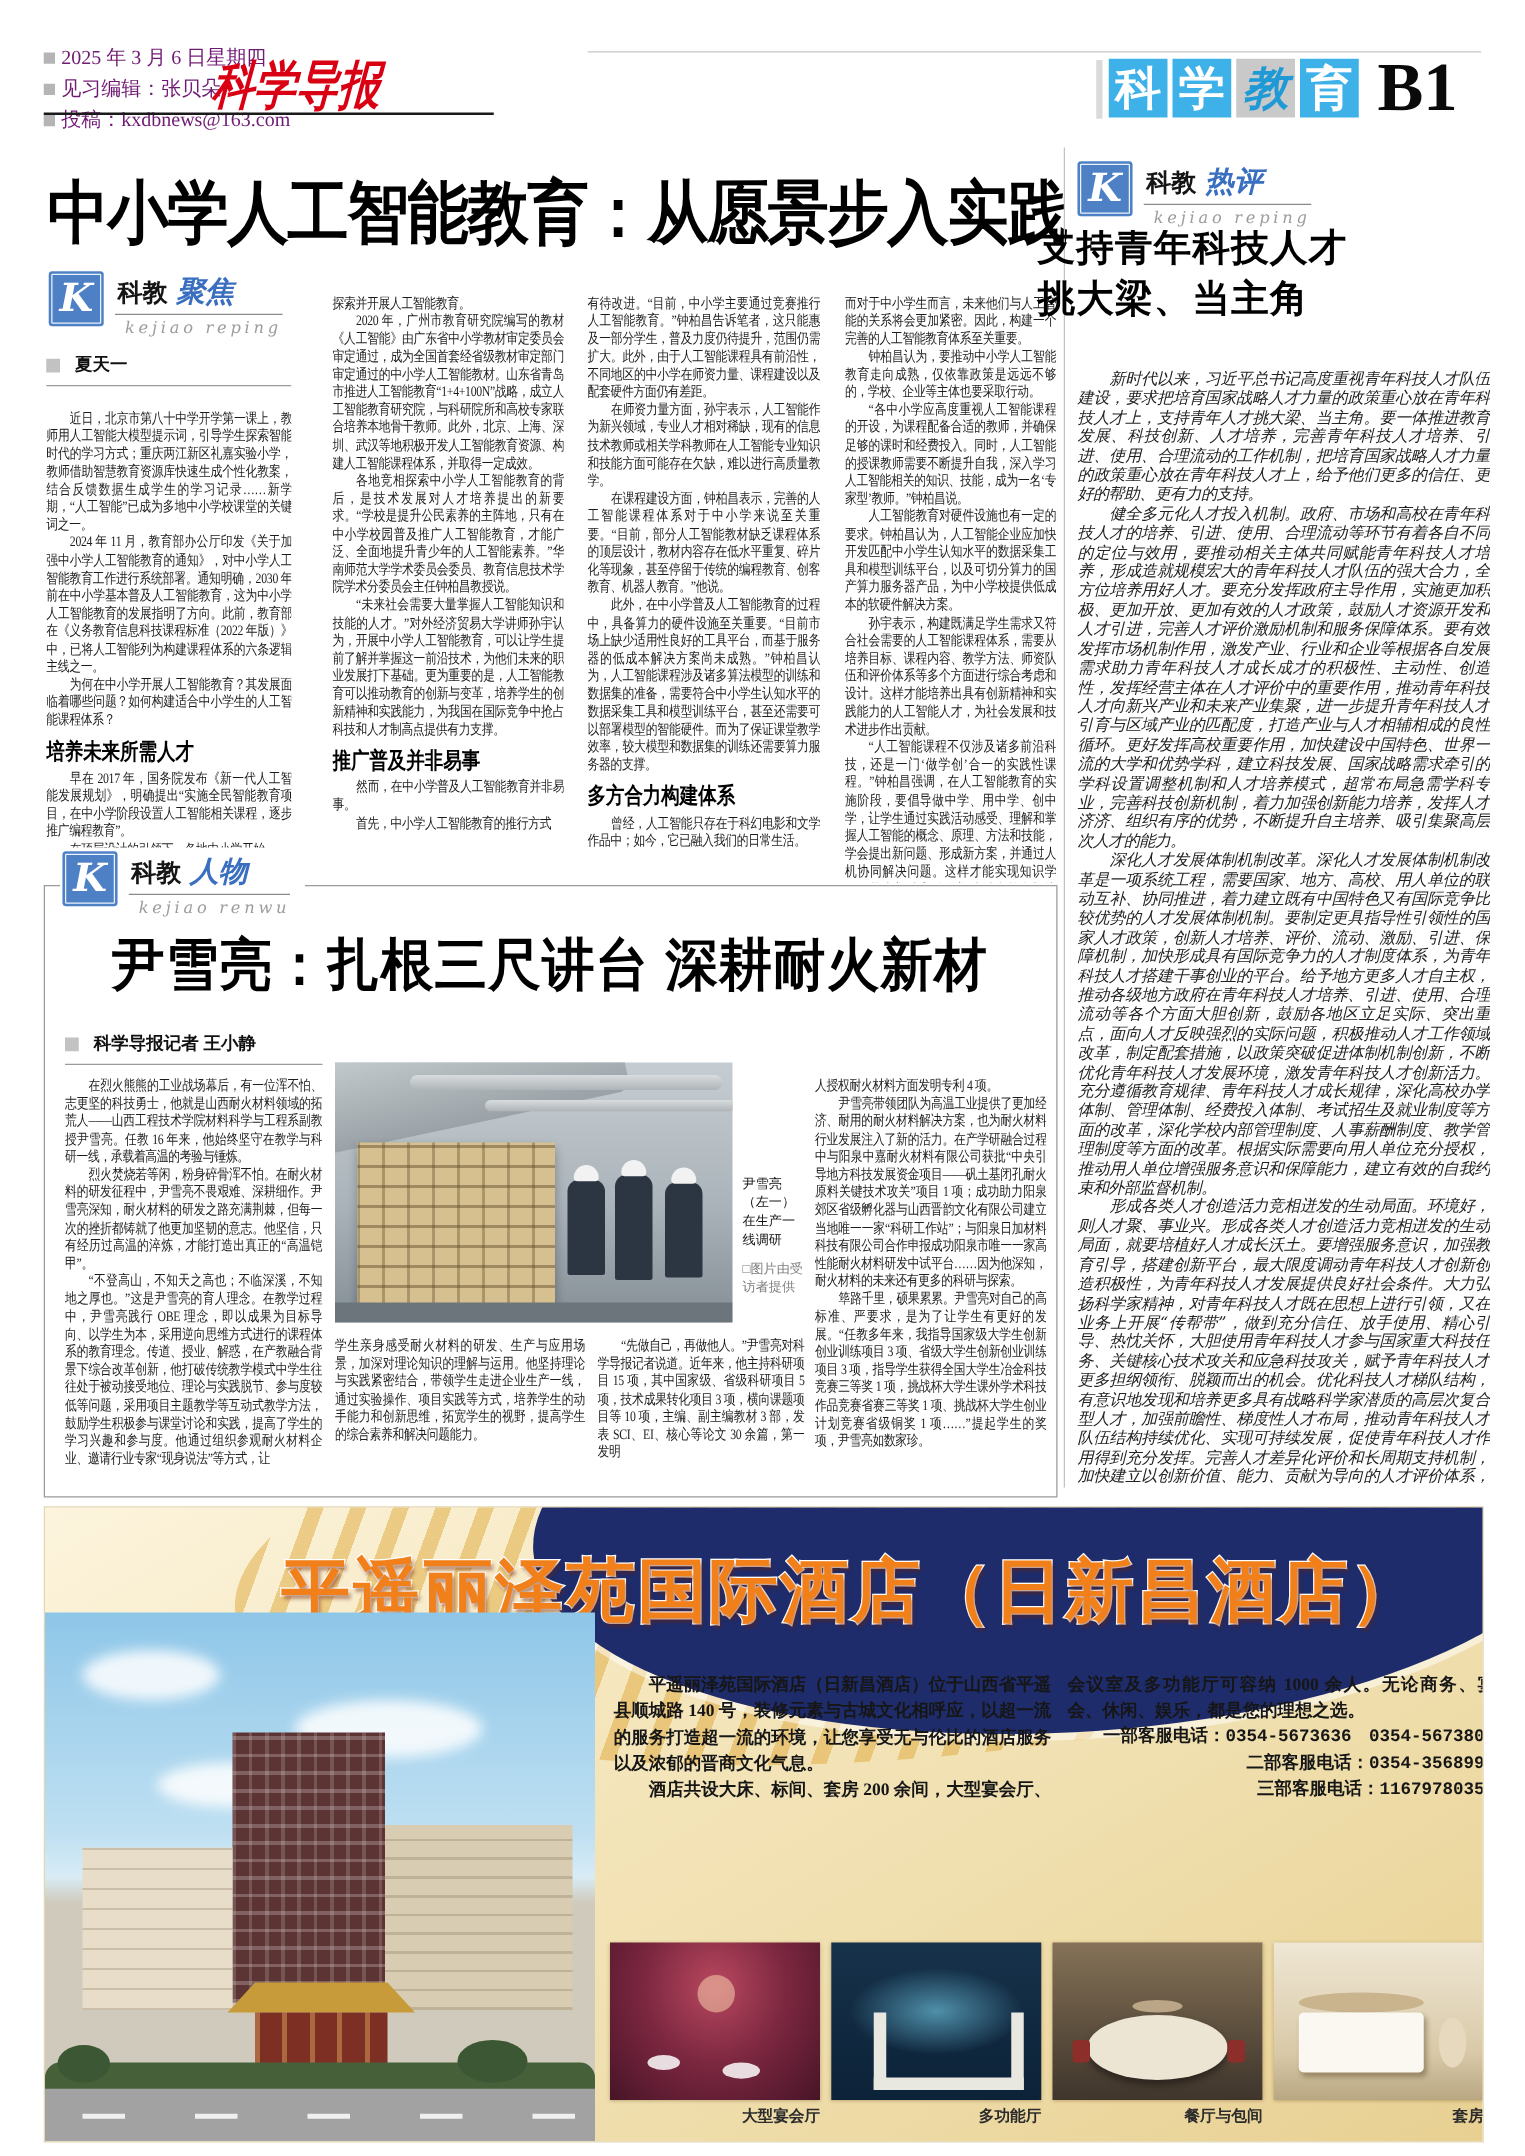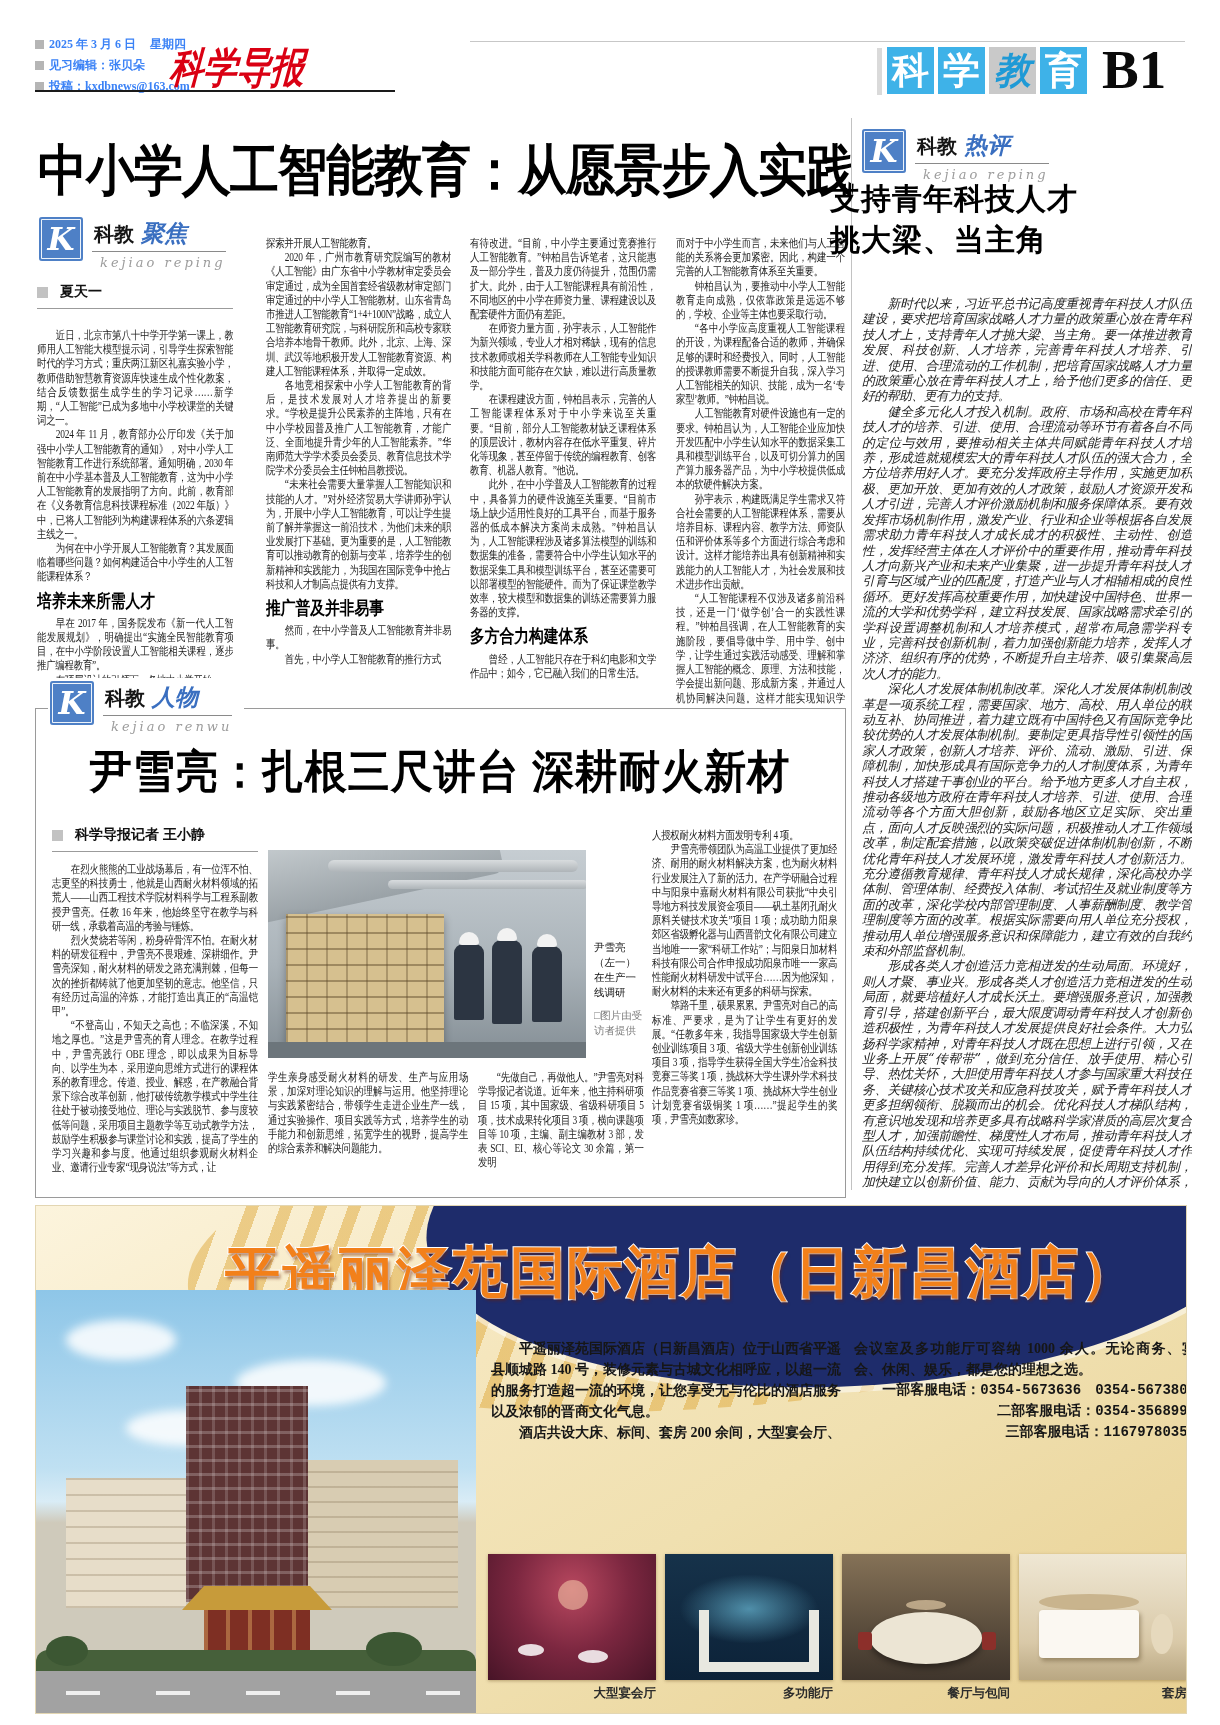--- a/index.html
+++ b/index.html
@@ -1,20 +1,20 @@
 <!DOCTYPE html>
 <html><head>
 <meta charset="utf-8">
 <style>
   html,body{margin:0;padding:0;background:#e8e8e8;}
   .page{position:relative;width:1220px;height:1725px;background:#fff;margin:0 auto;overflow:hidden;
         font-family:"Liberation Serif","DejaVu Serif",serif;color:#1b1b1b;}
 
   
-  .mh-info{position:absolute;left:35px;top:36px;width:160px;font-size:12px;font-weight:bold;color:#3b82f6;}
+  .mh-info{position:absolute;left:35px;top:36px;width:160px;font-size:16px;font-weight:normal;color:#701a75;}
   .mh-row{display:flex;align-items:center;margin-bottom:4px;white-space:nowrap;}
   .sq{display:inline-block;width:9px;height:9px;background:#b5b5b5;margin-right:5px;flex:0 0 auto;}
   .mh-rule{position:absolute;left:35px;top:90px;width:360px;height:2px;background:#1a1a1a;}
   .paper-logo{position:absolute;left:172px;top:40px;font-size:42px;font-weight:bold;color:#da0013;
               font-family:"DejaVu Serif",serif;font-style:italic;transform:scaleX(0.8) skewX(-5deg);
               transform-origin:left top;white-space:nowrap;}
   .top-hairline{position:absolute;left:470px;top:41px;width:715px;height:1px;background:#c7c7c7;}
   .sec-bar{position:absolute;left:877px;top:48px;width:5px;height:47px;background:#dadada;}
   .sec-blocks{position:absolute;left:887px;top:47px;display:flex;gap:4px;}
   .sec-block{width:47px;height:47px;display:flex;align-items:center;justify-content:center;
@@ -317,21 +317,21 @@
       <p class="noindent">学生亲身感受耐火材料的研发、生产与应用场景，加深对理论知识的理解与运用。他坚持理论与实践紧密结合，带领学生走进企业生产一线，通过实验操作、项目实践等方式，培养学生的动手能力和创新思维，拓宽学生的视野，提高学生的综合素养和解决问题能力。</p>
     </div>
   </div>
 
   <div class="col" style="left:478px;top:1070px;width:166px;height:118px;">
     <div class="squeeze f-body" style="width:202px;">
       <p>“先做自己，再做他人。”尹雪亮对科学导报记者说道。近年来，他主持科研项目 15 项，其中国家级、省级科研项目 5 项，技术成果转化项目 3 项，横向课题项目等 10 项，主编、副主编教材 3 部，发表 SCI、EI、核心等论文 30 余篇，第一发明</p>
     </div>
   </div>
 
-  <div class="col" style="left:652px;top:828px;width:185px;height:330px;">
+  <div class="col" style="left:652px;top:862px;width:185px;height:330px;">
     <div class="squeeze f-body" style="width:226px;">
       <p class="noindent">人授权耐火材料方面发明专利 4 项。</p>
       <p>尹雪亮带领团队为高温工业提供了更加经济、耐用的耐火材料解决方案，也为耐火材料行业发展注入了新的活力。在产学研融合过程中与阳泉中嘉耐火材料有限公司获批“中央引导地方科技发展资金项目——矾土基闭孔耐火原料关键技术攻关”项目 1 项；成功助力阳泉郊区省级孵化器与山西晋韵文化有限公司建立当地唯一一家“科研工作站”；与阳泉日加材料科技有限公司合作申报成功阳泉市唯一一家高性能耐火材料研发中试平台……因为他深知，耐火材料的未来还有更多的科研与探索。</p>
       <p>筚路千里，硕果累累。尹雪亮对自己的高标准、严要求，是为了让学生有更好的发展。“任教多年来，我指导国家级大学生创新创业训练项目 3 项、省级大学生创新创业训练项目 3 项，指导学生获得全国大学生冶金科技竞赛三等奖 1 项，挑战杯大学生课外学术科技作品竞赛省赛三等奖 1 项、挑战杯大学生创业计划竞赛省级铜奖 1 项……”提起学生的奖项，尹雪亮如数家珍。</p>
     </div>
   </div>
 
   <div class="ad">
     <div class="ad-stripes"></div>
     <div class="ad-ellipse"></div>

